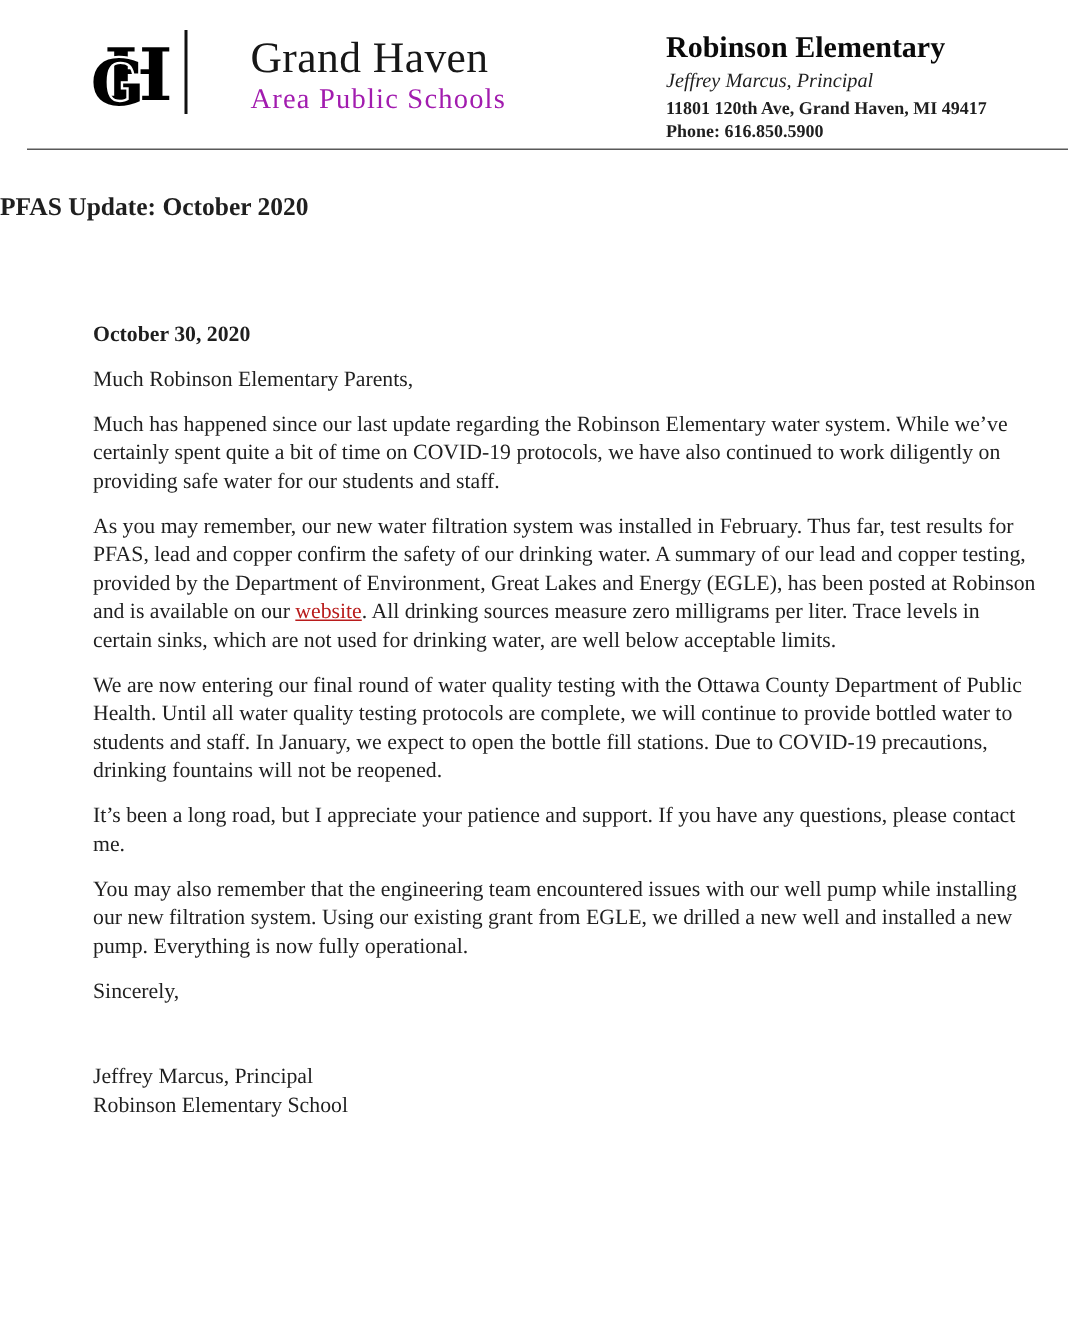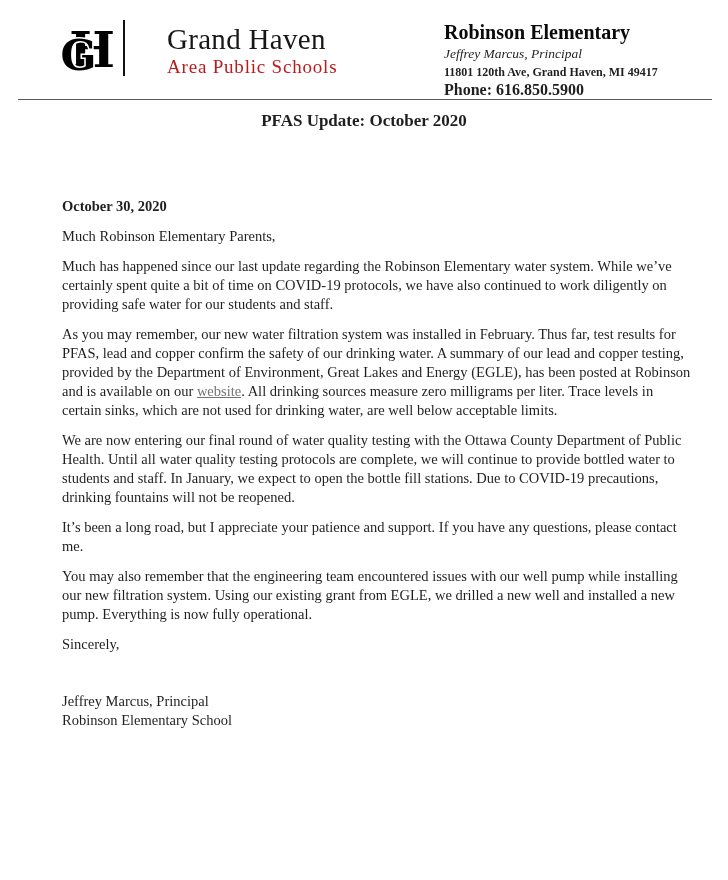--- a/index.html
+++ b/index.html
@@ -26,52 +26,52 @@
   .monogram { width: 62px; height: 64px; flex: 0 0 auto; }
   .logo-divider {
     width: 2px; height: 56px; background: #111;
     margin: 0 10px 0 6px; align-self: center;
   }
   .district-text { line-height: 1; padding-top: 4px; margin-left: 32px; }
   .district-name {
     font-size: 29px; color: #171717; letter-spacing: 0.3px; line-height: 1.05;
   }
   .district-subtitle {
-    font-size: 19px; color: #b91c1c; letter-spacing: 0.8px; margin-top: 2px;
+    font-size: 19px; color: #a21caf; letter-spacing: 0.8px; margin-top: 2px;
   }
   .school-info { width: 262px; padding-top: 4px; line-height: 1.2; }
   .school-name { font-size: 20px; font-weight: bold; color: #0a0a0a; }
   .principal-line { font-size: 13.5px; font-style: italic; margin-top: 2px; }
   .school-address { font-size: 12px; font-weight: bold; margin-top: 3px; }
-  .school-phone { font-size: 16px; font-weight: bold; }
+  .school-phone { font-size: 12px; font-weight: bold; }
 
   .header-rule {
     border: none;
     border-top: 1.5px solid #595959;
     margin: 18px 16px 0 18px;
   }
 
   
   .letter-title {
-    text-align: center;
+    text-align: left;
     font-weight: bold;
     font-size: 17px;
-    margin-top: 11px;
+    margin-top: 28px;
   }
   .letter-body {
     margin: 66px 34px 0 62px;
     width: 630px;
     font-size: 14.5px;
     line-height: 19px;
   }
   .letter-date { font-weight: bold; margin: 0 0 78px 0; }
   .letter-body p { margin: 0 0 11px 0; }
   .salutation { margin-bottom: 12px; }
   .link {
-    color: #737373;
+    color: #b91c1c;
     text-decoration: underline;
     cursor: pointer;
   }
   .closing { margin-top: 15px; }
   .signature-block { margin-top: 38px; line-height: 19px; }
 </style>
 </head>
 <body>
 
 <div class="page">

